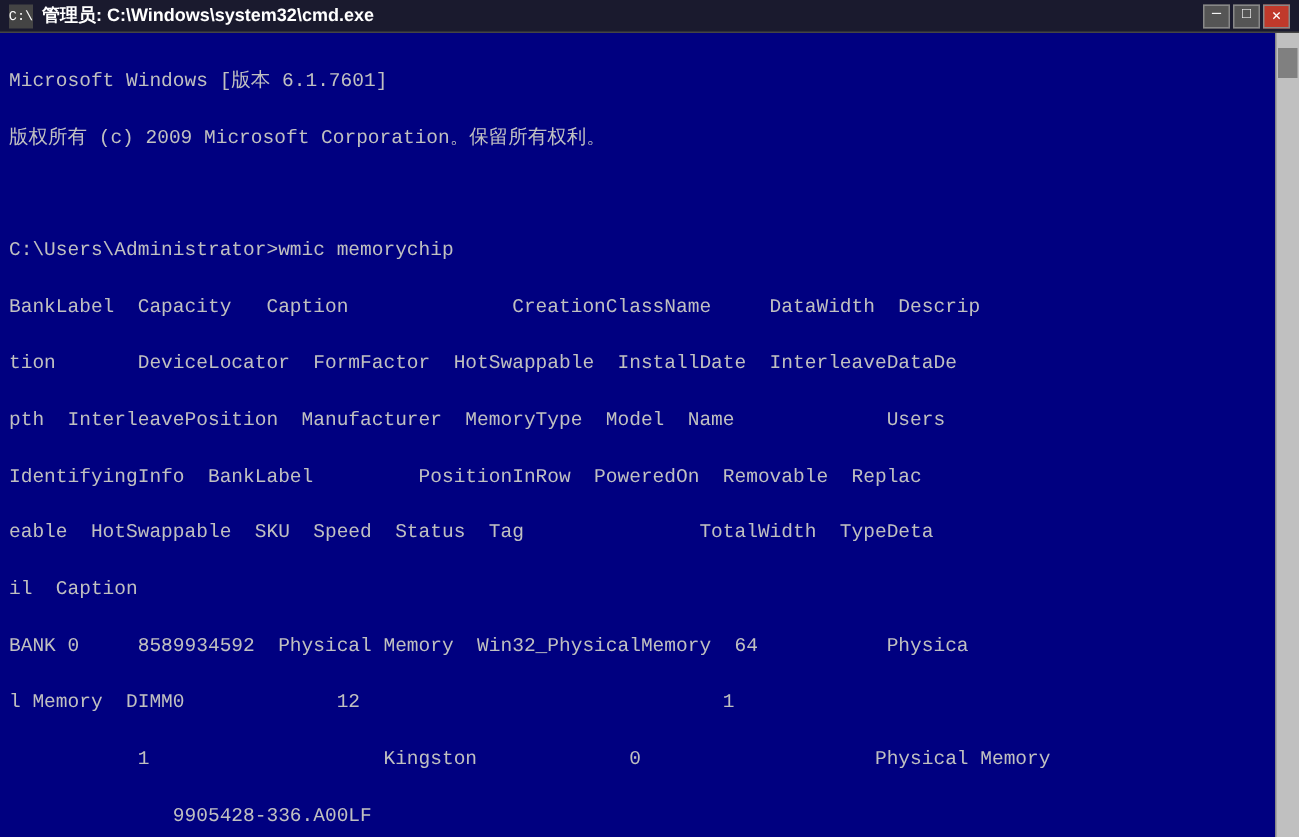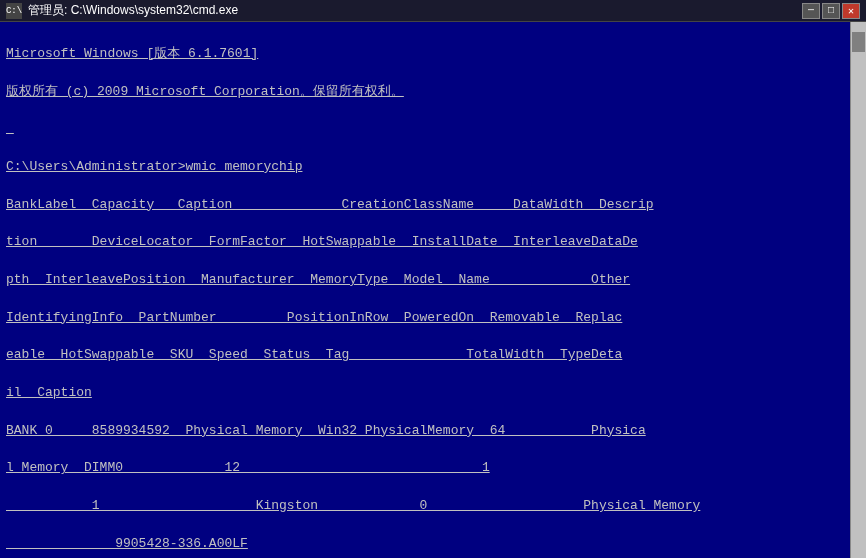--- a/index.html
+++ b/index.html
@@ -29,20 +29,21 @@
       background: #444;
       display: flex; align-items: center; justify-content: center;
       font-size: 10px;
       color: #fff;
     }
     .titlebar-title {
       flex: 1;
       color: #fff;
       font-size: 12px;
       font-family: 'Microsoft YaHei', sans-serif;
+      font-weight: bold;
     }
     .titlebar-buttons {
       display: flex;
       gap: 2px;
     }
     .titlebar-btn {
       width: 18px;
       height: 16px;
       background: #555;
       border: 1px solid #888;
@@ -55,21 +56,20 @@
 
     
     .cmd-area {
       background: #000080;
       color: #c0c0c0;
       width: 100%;
       height: calc(558px - 22px);
       padding: 4px 6px;
       overflow: hidden;
       position: relative;
-      text-decoration: underline;
     }
 
     
     .scrollbar {
       position: absolute;
       right: 0;
       top: 0;
       bottom: 0;
       width: 16px;
       background: #c0c0c0;
@@ -109,22 +109,22 @@
 </div>
 
 <div class="cmd-area">
   <div class="cmd-content">
 <span class="line">Microsoft Windows [版本 6.1.7601]</span>
 <span class="line">版权所有 (c) 2009 Microsoft Corporation。保留所有权利。</span>
 <span class="line"> </span>
 <span class="line">C:\Users\Administrator&gt;wmic memorychip</span>
 <span class="line">BankLabel  Capacity   Caption              CreationClassName     DataWidth  Descrip</span>
 <span class="line">tion       DeviceLocator  FormFactor  HotSwappable  InstallDate  InterleaveDataDe</span>
-<span class="line">pth  InterleavePosition  Manufacturer  MemoryType  Model  Name             Other</span>
-<span class="line">IdentifyingInfo  PartNumber         PositionInRow  PoweredOn  Removable  Replac</span>
+<span class="line">pth  InterleavePosition  Manufacturer  MemoryType  Model  Name             Users</span>
+<span class="line">IdentifyingInfo  BankLabel         PositionInRow  PoweredOn  Removable  Replac</span>
 <span class="line">eable  HotSwappable  SKU  Speed  Status  Tag               TotalWidth  TypeDeta</span>
 <span class="line">il  Caption</span>
 <span class="line">BANK 0     8589934592  Physical Memory  Win32_PhysicalMemory  64           Physica</span>
 <span class="line">l Memory  DIMM0             12                               1</span>
 <span class="line">           1                    Kingston             0                    Physical Memory</span>
 <span class="line">              9905428-336.A00LF</span>
 
 
 
 

